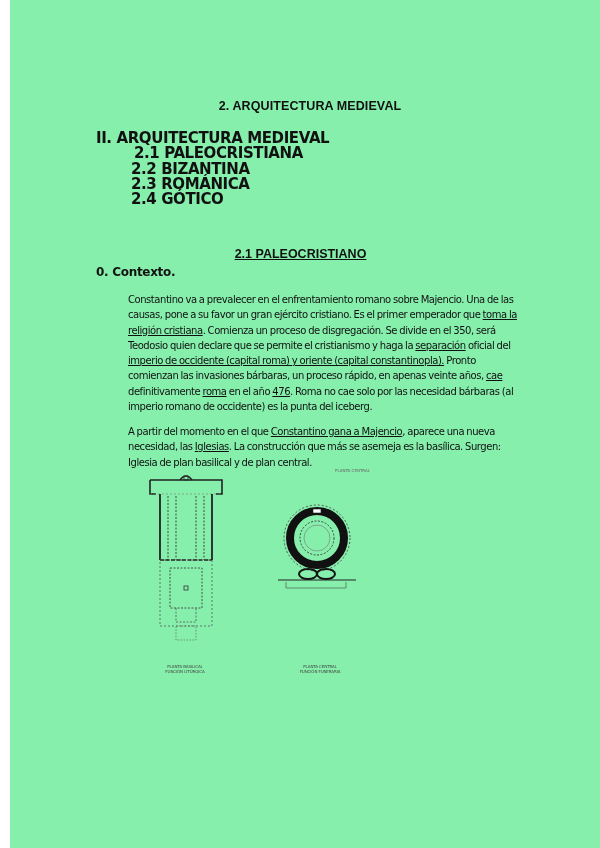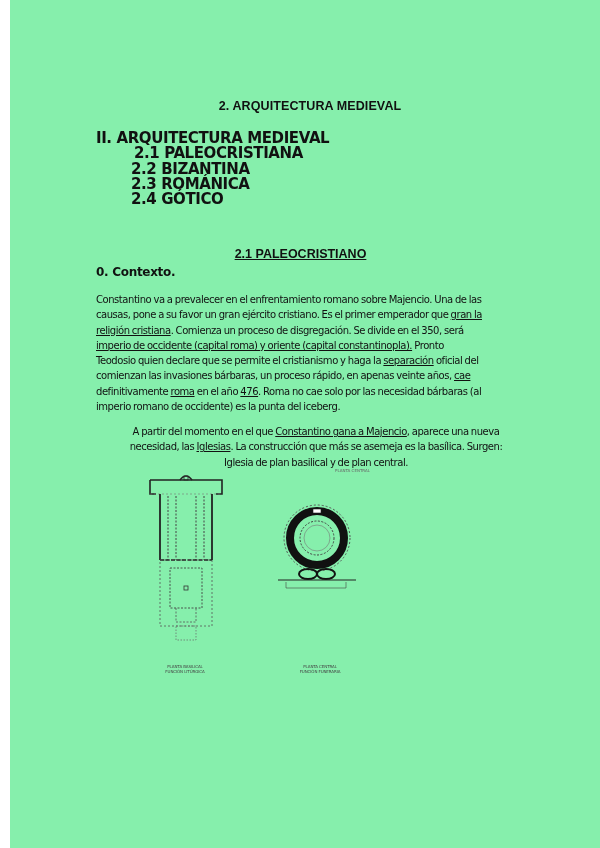--- a/index.html
+++ b/index.html
@@ -7,23 +7,23 @@
     .page { position: absolute; left: 10px; top: 0; width: 600px; height: 848px; background: #86efac; }
     .title { position: absolute; left: 0; width: 600px; top: 99px; text-align: center; font-family: "Liberation Sans", sans-serif; font-weight: bold; font-size: 12.5px; letter-spacing: 0.1px; }
     .toc { position: absolute; left: 86px; top: 131px; font-family: "DejaVu Sans", sans-serif; font-weight: bold; font-size: 15px; line-height: 15.3px; letter-spacing: -0.4px; }
     .toc div { white-space: nowrap; }
     .toc .l1 { padding-left: 38px; }
     .toc .l2 { padding-left: 35px; }
     .section-title { position: absolute; left: 0; width: 581px; top: 247px; text-align: center; font-family: "Liberation Sans", sans-serif; font-weight: bold; font-size: 12.5px; }
     .section-title span { text-decoration: underline; }
     .subhead { position: absolute; left: 86px; top: 265px; font-family: "DejaVu Sans", sans-serif; font-weight: bold; font-size: 12px; letter-spacing: -0.3px; }
     .para { position: absolute; left: 86px; width: 440px; font-family: "DejaVu Sans", sans-serif; font-size: 10px; line-height: 15.3px; letter-spacing: -0.45px; word-spacing: -0.5px; }
-    .para div { white-space: nowrap; }
+    .para div { white-space: nowrap; margin-left: 32px; }
     .p1 { top: 292px; }
-    .p2 { top: 424px; text-align: center; }
+    .p2 { top: 424px; }
     u { text-decoration: underline; }
     .fig { position: absolute; }
     .fig-basilical { left: 136px; top: 472px; width: 80px; height: 200px; }
     .fig-central { left: 262px; top: 478px; width: 90px; height: 180px; }
     .caption { position: absolute; font-family: "DejaVu Sans", sans-serif; font-size: 4px; color: #444; text-align: center; line-height: 5px; letter-spacing: -0.1px; }
     .cap-basilical { left: 140px; top: 664px; width: 70px; }
     .cap-central { left: 270px; top: 664px; width: 80px; }
     .tiny-label { position: absolute; left: 325px; top: 468px; font-family: "DejaVu Sans", sans-serif; font-size: 4px; color: #666; }
   </style>
 </head>
@@ -42,24 +42,24 @@
   </div>
 
   <div class="section-title">
     <span>2.1 PALEOCRISTIANO</span>
   </div>
 
   <div class="subhead">0. Contexto.</div>
 
   <div class="para p1">
     <div><span>Constantino va a prevalecer en el enfrentamiento romano sobre Majencio. Una de las</span></div>
-    <div><span>causas, pone a su favor un gran ejército cristiano. Es el primer emperador que </span><u>gran la</u></div>
+    <div><span>causas, pone a su favor un gran ejército cristiano. Es el primer emperador que </span><u>toma la</u></div>
     <div><u>religión cristiana</u><span>. Comienza un proceso de disgregación. Se divide en el 350, será</span></div>
+    <div><span>Teodosio quien declare que se permite el cristianismo y haga la </span><u>separación</u><span> oficial del</span></div>
     <div><u>imperio de occidente (capital roma) y oriente (capital constantinopla).</u><span> Pronto</span></div>
-    <div><span>Teodosio quien declare que se permite el cristianismo y haga la </span><u>separación</u><span> oficial del</span></div>
     <div><span>comienzan las invasiones bárbaras, un proceso rápido, en apenas veinte años, </span><u>cae</u></div>
     <div><span>definitivamente </span><u>roma</u><span> en el año </span><u>476</u><span>. Roma no cae solo por las necesidad bárbaras (al</span></div>
     <div><span>imperio romano de occidente) es la punta del iceberg.</span></div>
   </div>
 
   <div class="para p2">
     <div><span>A partir del momento en el que </span><u>Constantino gana a Majencio</u><span>, aparece una nueva</span></div>
     <div><span>necesidad, las </span><u>Iglesias</u><span>. La construcción que más se asemeja es la basílica. Surgen:</span></div>
     <div><span>Iglesia de plan basilical y de plan central.</span></div>
   </div>

